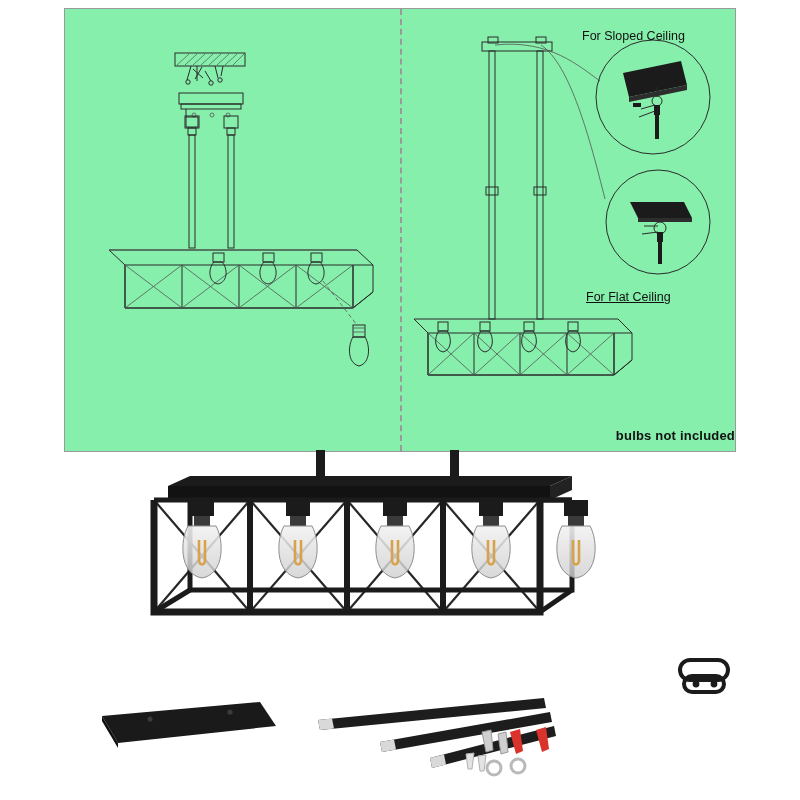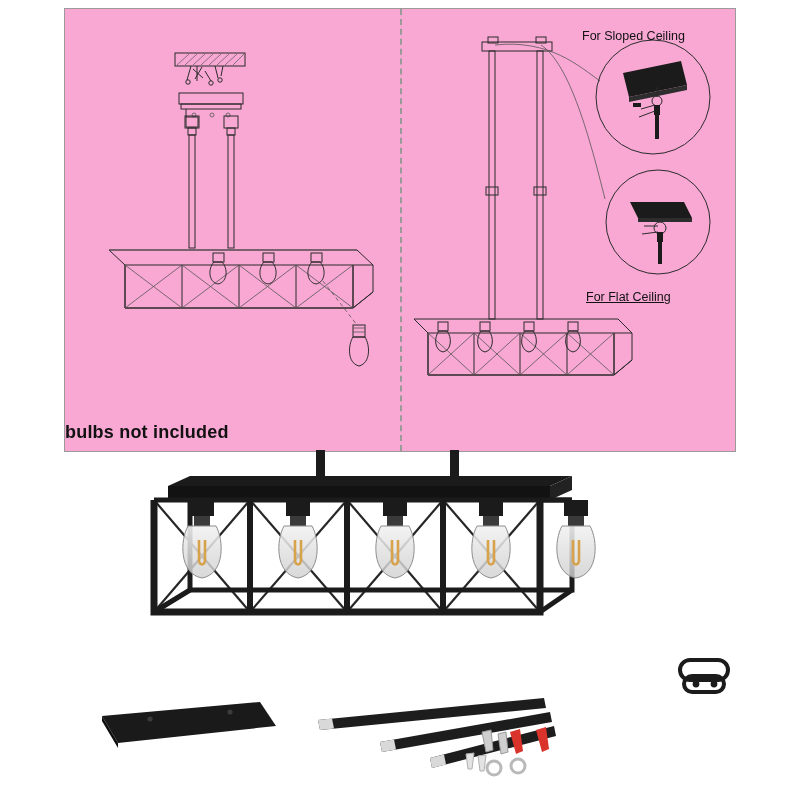--- a/index.html
+++ b/index.html
@@ -20,38 +20,38 @@
   }
 
   
   .diagram-panel {
     position: absolute;
     left: 64px;
     top: 8px;
     width: 672px;
     height: 444px;
     border: 1px solid #9a9a9a;
-    background: #f9a8d4;
+    background: #86efac;
     box-sizing: border-box;
   }
   .divider-dashed {
     position: absolute;
     left: 50%;
     top: 0;
     bottom: 0;
     width: 0;
     border-left: 2px dashed #9a9a9a;
   }
   .panel-caption {
     position: absolute;
     left: 0;
     right: 0;
     bottom: 8px;
-    text-align: left;
-    font-size: 18px;
+    text-align: right;
+    font-size: 13px;
     font-weight: bold;
     color: #111;
     letter-spacing: .2px;
   }
   .half {
     position: absolute;
     top: 0;
     bottom: 0;
   }
   .half.left { left: 0; width: 50%; }

